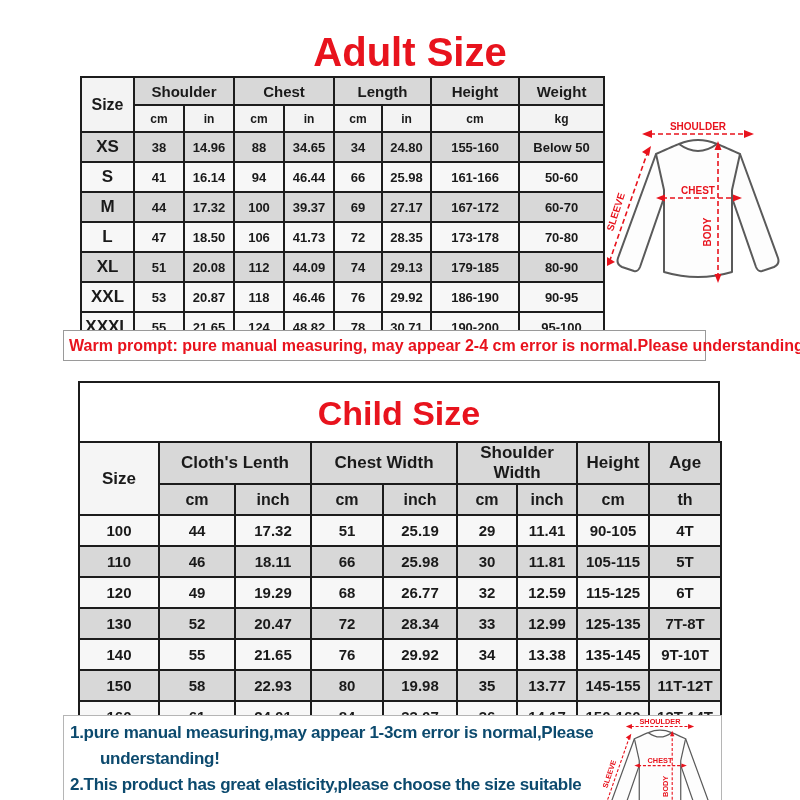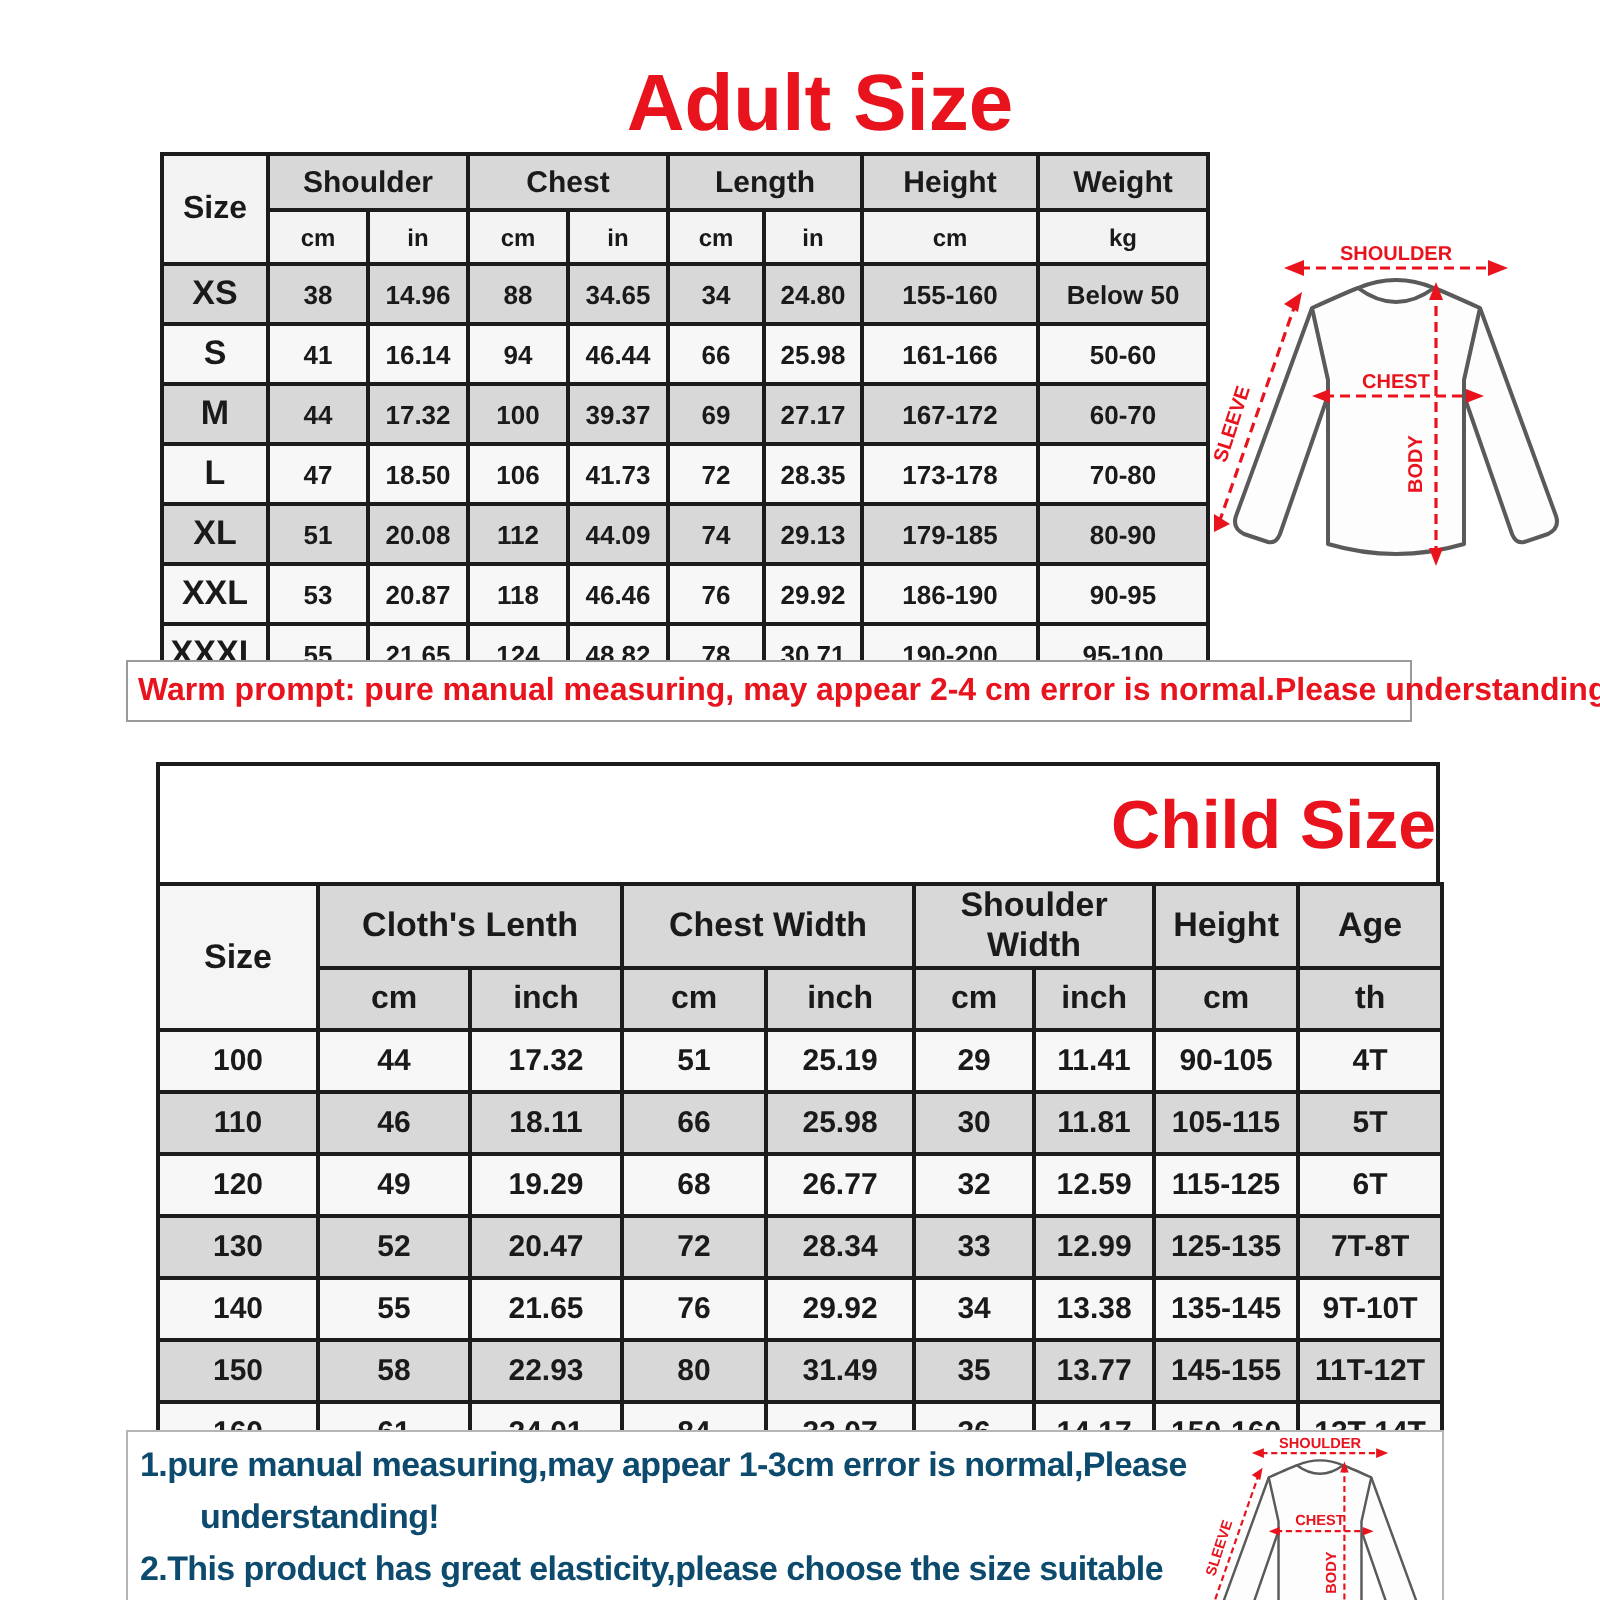--- a/index.html
+++ b/index.html
@@ -8,21 +8,21 @@
     font-family:"Liberation Sans", sans-serif;
   }
   .page{position:absolute;inset:0;margin-top:36px;}
 
   
   .adult-title{
     position:absolute;left:110px;top:-6px;width:600px;text-align:center;
     font-size:40px;font-weight:bold;color:#e8131d;letter-spacing:0px;
   }
   .child-title{
-    height:58px;line-height:60px;text-align:right;
+    height:58px;line-height:60px;text-align:center;
     font-size:34px;font-weight:bold;color:#e8131d;background:#ffffff;
   }
 
   
   table.size-table{border-collapse:collapse;table-layout:fixed;background:#ffffff;}
   table.size-table td{
     border:2px solid #1c1c1c;text-align:center;vertical-align:middle;
     font-weight:bold;color:#1a1a1a;padding:0;overflow:hidden;
   }
   tr.shaded td{background:#d8d8d8;}
@@ -314,21 +314,21 @@
             <td>34</td>
             <td>13.38</td>
             <td class="red-cell">135-145</td>
             <td class="red-cell">9T-10T</td>
           </tr>
           <tr class="shaded">
             <td class="size-cell">150</td>
             <td>58</td>
             <td>22.93</td>
             <td>80</td>
-            <td>31.49</td>
+            <td>19.98</td>
             <td>35</td>
             <td>13.77</td>
             <td class="red-cell">145-155</td>
             <td class="red-cell">11T-12T</td>
           </tr>
           <tr class="light">
             <td class="size-cell">160</td>
             <td>61</td>
             <td>24.01</td>
             <td>84</td>

